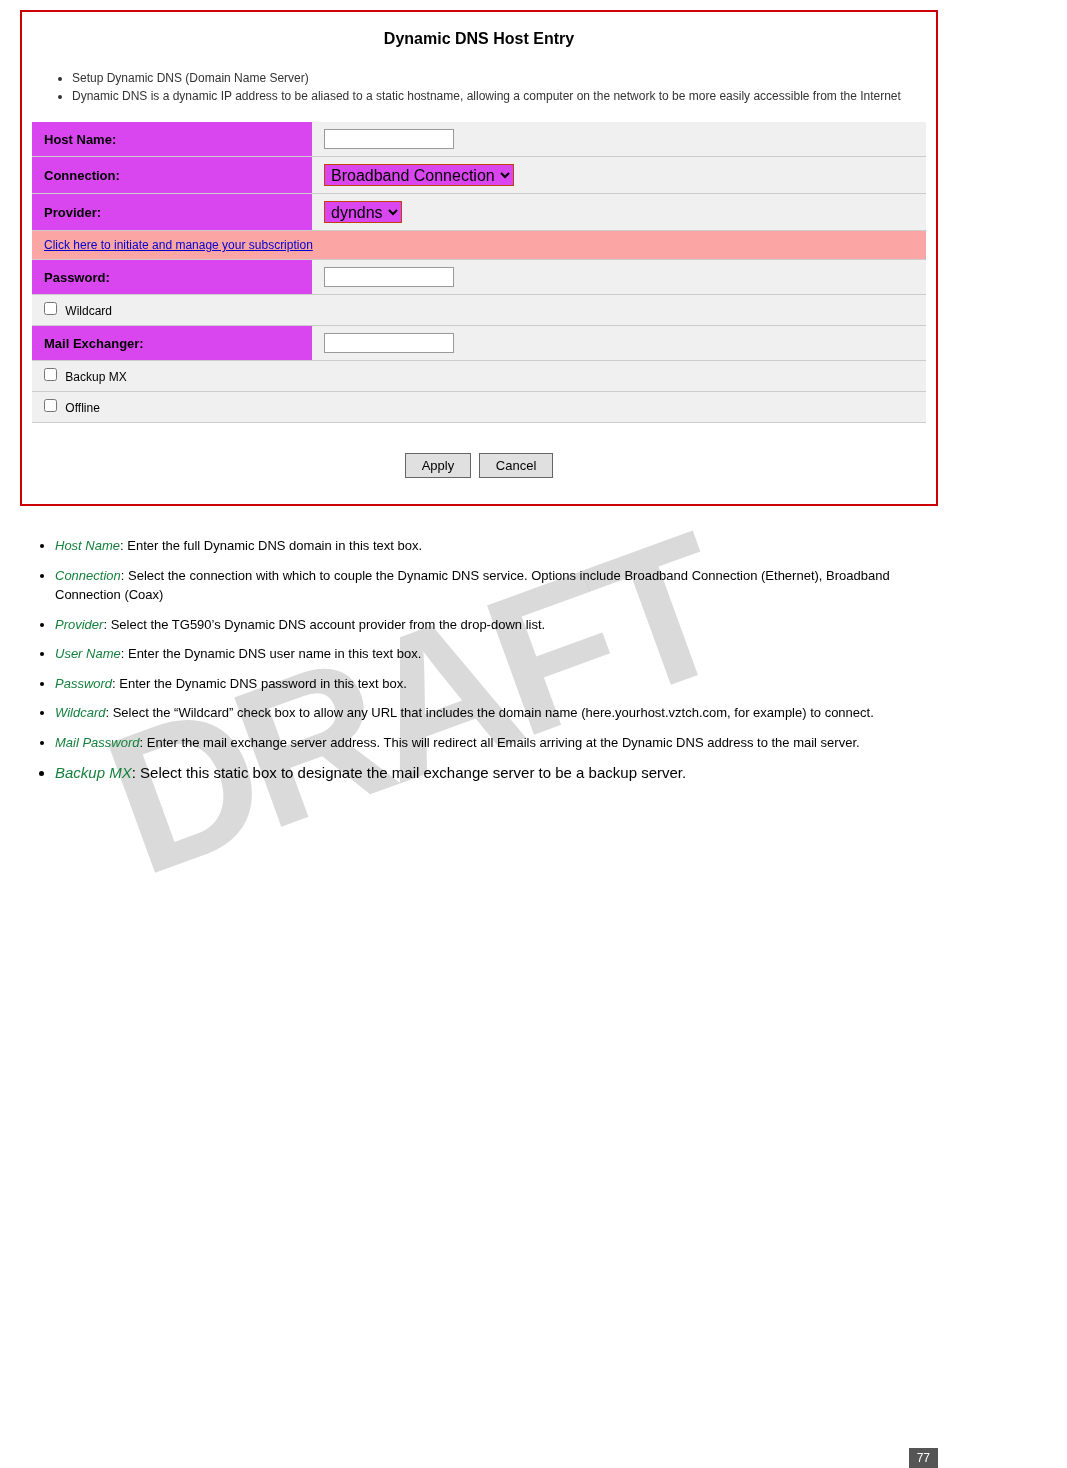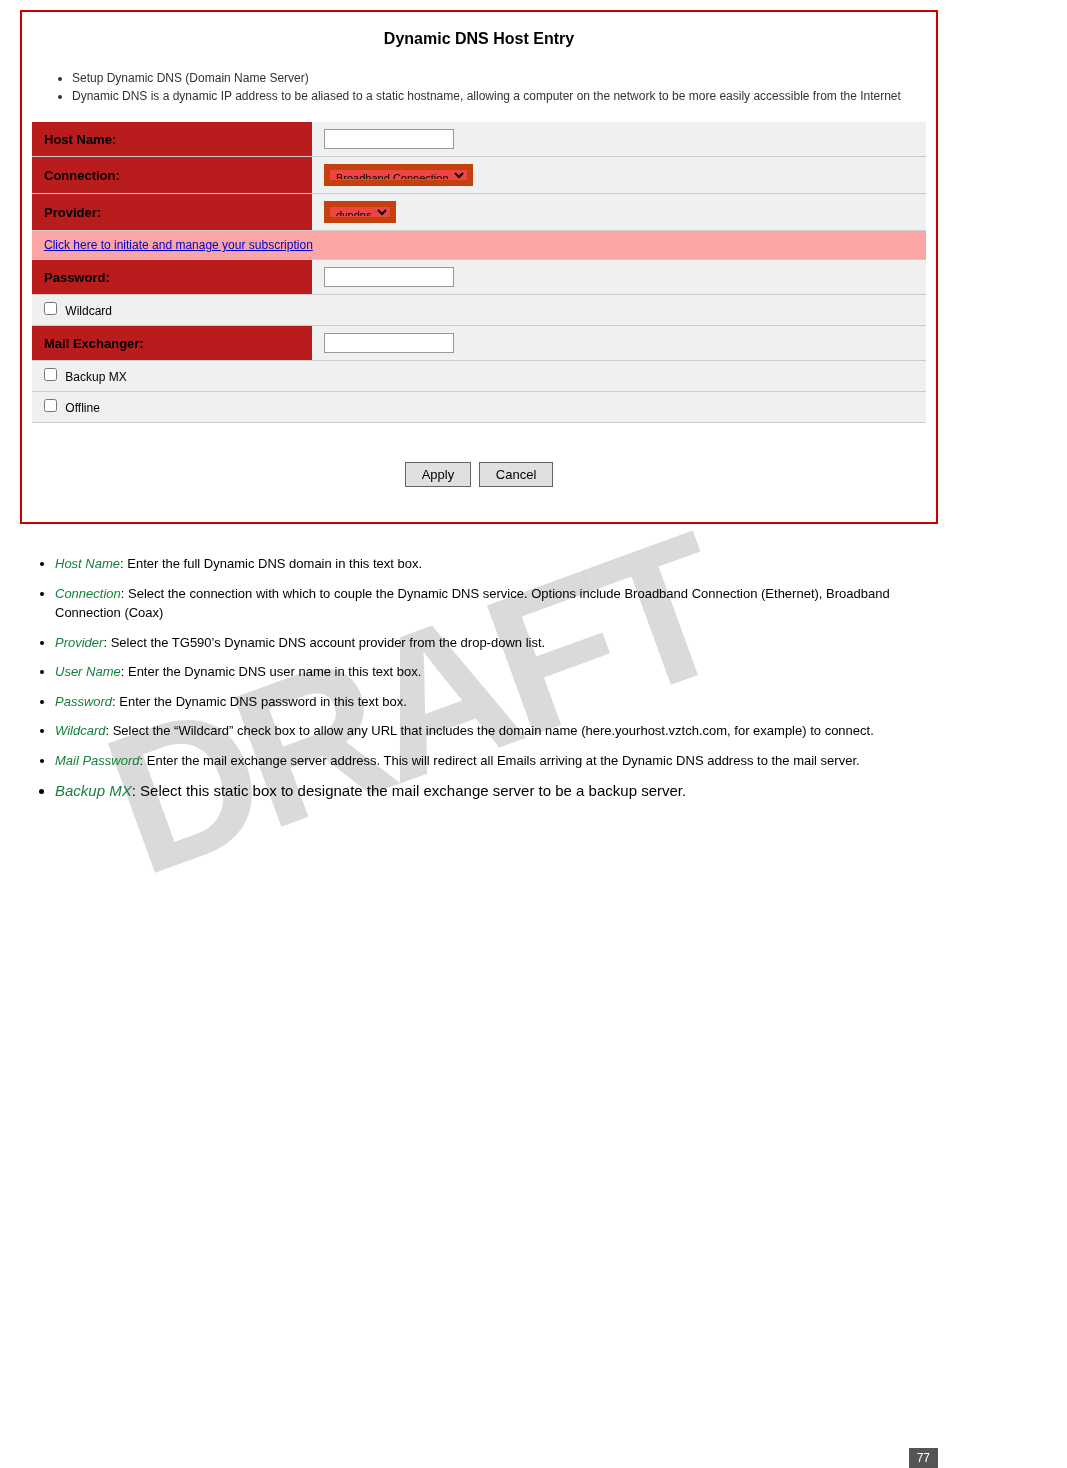--- a/index.html
+++ b/index.html
@@ -67,21 +67,21 @@
 
     .form-table td {
       padding: 7px 12px;
       vertical-align: middle;
     }
 
     .form-table .label-cell {
       width: 280px;
       font-weight: bold;
       font-size: 13px;
-      background: #b91c1c;
+      background: #d946ef;
       color: #000;
     }
 
     .form-table .value-cell {
       background: #f0f0f0;
       font-size: 12px;
     }
 
     .form-table .full-cell {
       background: #fca5a5;
@@ -100,43 +100,43 @@
       width: 130px;
       height: 20px;
       border: 1px solid #999;
       padding: 2px 4px;
       font-size: 12px;
       background: #fff;
     }
 
     .form-table select {
       height: 22px;
-      border: 6px solid #c2410c;
+      border: 1px solid #c2410c;
       padding: 1px 2px;
-      font-size: 11px;
-      background: #ef4444;
+      font-size: 16px;
+      background: #d946ef;
     }
 
     .form-table input[type="checkbox"] {
       margin-right: 5px;
     }
 
     
     .button-row {
       text-align: center;
       padding: 12px 0 8px 0;
     }
 
     .btn {
       padding: 4px 16px;
       font-size: 13px;
       border: 1px solid #666;
       background: #e0e0e0;
       cursor: pointer;
-      margin: 17px 2px;
+      margin: 8px 2px;
     }
 
     
     .draft-watermark {
       position: absolute;
       top: 580px;
       left: 100px;
       font-size: 200px;
       font-weight: bold;
       color: rgba(150, 150, 150, 0.35);

